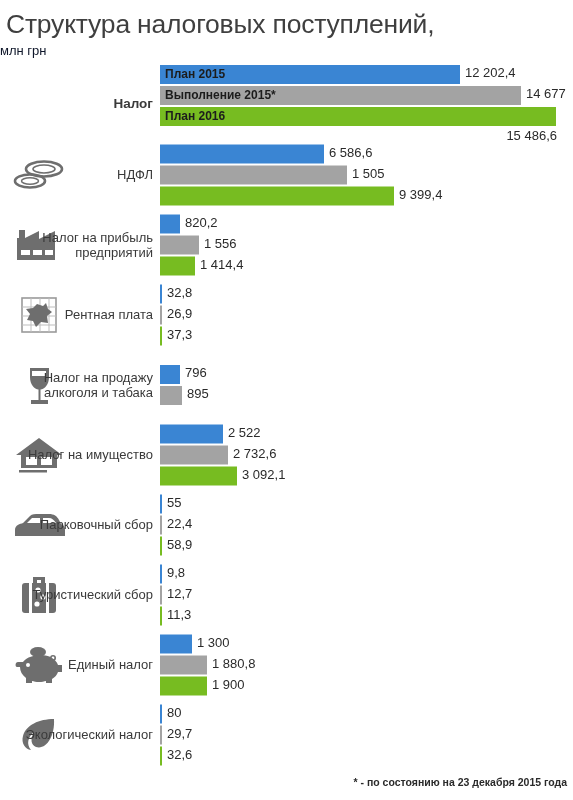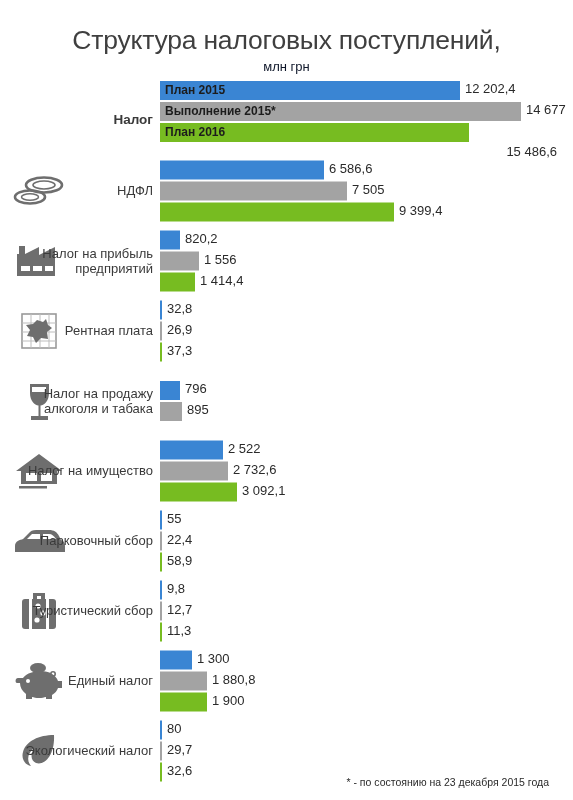--- a/index.html
+++ b/index.html
@@ -11,22 +11,22 @@
     width: 573px;
     height: 800px;
     position: relative;
     font-family: "Liberation Sans", sans-serif;
     color: #3a3a3a;
     overflow: hidden;
   }
 
   
   .header {
-    padding-top: 26px;
-    text-align: center;
+    padding-top: 10px;
+    text-align: left;
   }
   .chart-title {
     font-size: 26.5px;
     font-weight: normal;
     color: #3f3f3f;
     letter-spacing: -0.2px;
     line-height: 1.12;
     padding: 0 6px;
     white-space: nowrap;
   }
@@ -132,24 +132,24 @@
     display: block;
     margin-left: 0;
     text-align: right;
     padding-right: 16px;
     margin-top: 2px;
   }
 
   
   .footnote {
     position: absolute;
-    right: 24px;
+    right: 6px;
     bottom: 12px;
     font-size: 10.5px;
-    font-weight: normal;
+    font-weight: bold;
     color: #2a2a2a;
   }
 </style>
 </head>
 <body>
 
 <div class="header">
   <div class="chart-title">Структура налоговых поступлений,</div>
   <div class="chart-subtitle">млн грн</div>
 </div>
@@ -165,21 +165,21 @@
         </div>
         <span class="bar-value">12 202,4</span>
       </div>
       <div class="bar-row">
         <div class="bar orange" style="width:361px">
           <span class="bar-inner-label">Выполнение 2015*</span>
         </div>
         <span class="bar-value">14 677</span>
       </div>
       <div class="bar-row wrap-value">
-        <div class="bar green" style="width:309px">
+        <div class="bar green" style="width:396px">
           <span class="bar-inner-label">План 2016</span>
         </div>
         <span class="bar-value">15 486,6</span>
       </div>
     </div>
   </div>
 
   <div class="group">
     <div class="group-icon">
       <svg width="52" height="34" viewBox="0 0 52 34" fill="#6e6e6e">
@@ -190,21 +190,21 @@
       </svg>
     </div>
     <div class="group-label">НДФЛ</div>
     <div class="bars">
       <div class="bar-row">
         <div class="bar blue" style="width:164px"></div>
         <span class="bar-value">6 586,6</span>
       </div>
       <div class="bar-row">
         <div class="bar orange" style="width:187px"></div>
-        <span class="bar-value">7 505</span>
+        <span class="bar-value">1 505</span>
       </div>
       <div class="bar-row">
         <div class="bar green" style="width:234px"></div>
         <span class="bar-value">9 399,4</span>
       </div>
     </div>
   </div>
 
   <div class="group">
     <div class="group-icon">

